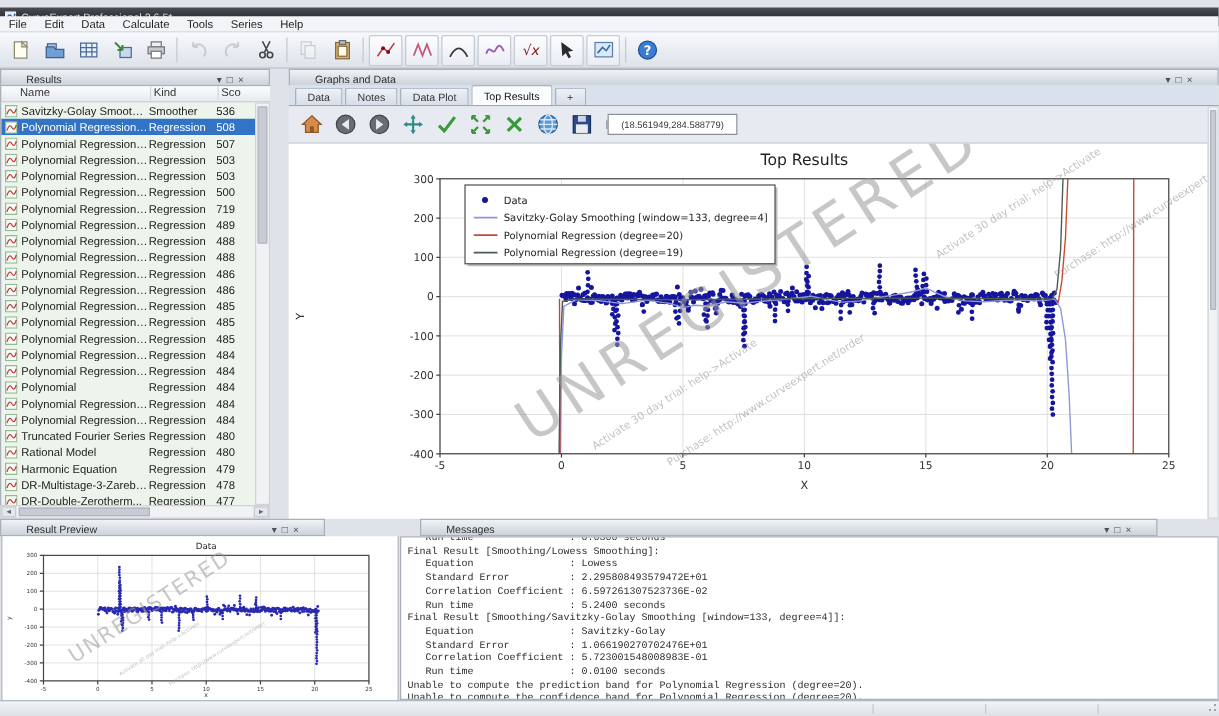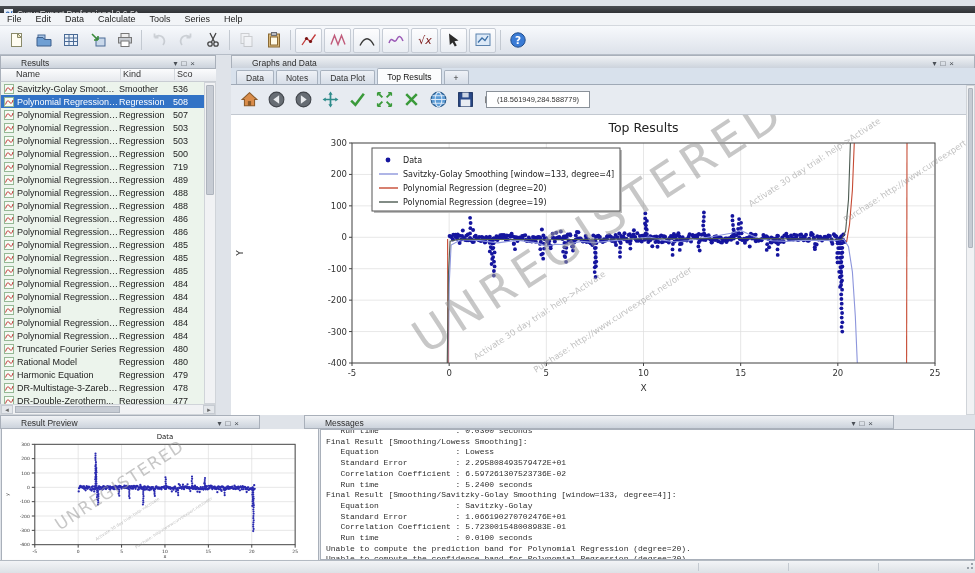--- a/index.html
+++ b/index.html
@@ -1746,21 +1746,21 @@
     <text x="164" y="10" font-size="7" fill="#222" text-anchor="middle">Data</text>
     <text x="164" y="129" font-size="5" fill="#333" text-anchor="middle">x</text>
     <text x="7" y="65.5" font-size="5" fill="#333" text-anchor="middle" transform="rotate(-90 7 65.5)">y</text>
     <g opacity="0.55">
       <text x="0" y="0" font-size="17" fill="#9a9a9a" letter-spacing="1.5" transform="translate(58 102) rotate(-33)">UNREGISTERED</text>
       <text x="0" y="0" font-size="4.2" fill="#8f8f8f" transform="translate(95 112) rotate(-33)">Activate 30 day trial: help-&gt;Activate</text>
       <text x="0" y="0" font-size="4.2" fill="#8f8f8f" transform="translate(135 120) rotate(-33)">Purchase: http://www.curveexpert.net/order</text>
     </g>
   </svg>
 
-<div class="phdr" style="left:304px;top:415px;width:590px">
+<div class="phdr" style="left:336px;top:415px;width:590px">
   <span>Messages</span>
   <span class="hbtns">
       <span>▾</span>
       <span>□</span>
       <span>×</span>
     </span>
 </div>
 <div class="msgbody">
   <pre id="msgpre">   Run time                : 0.0300 seconds
 Final Result [Smoothing/Lowess Smoothing]:

